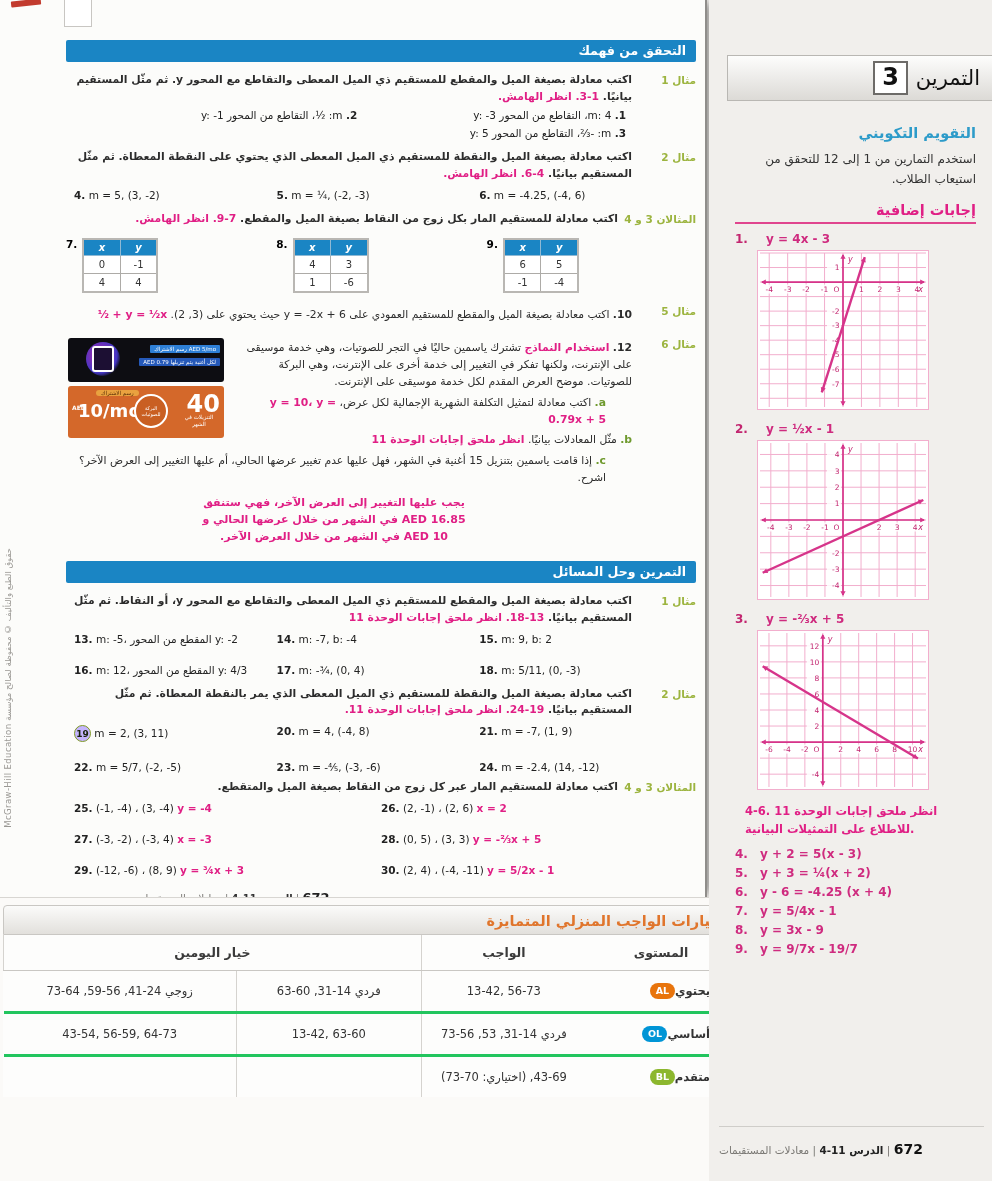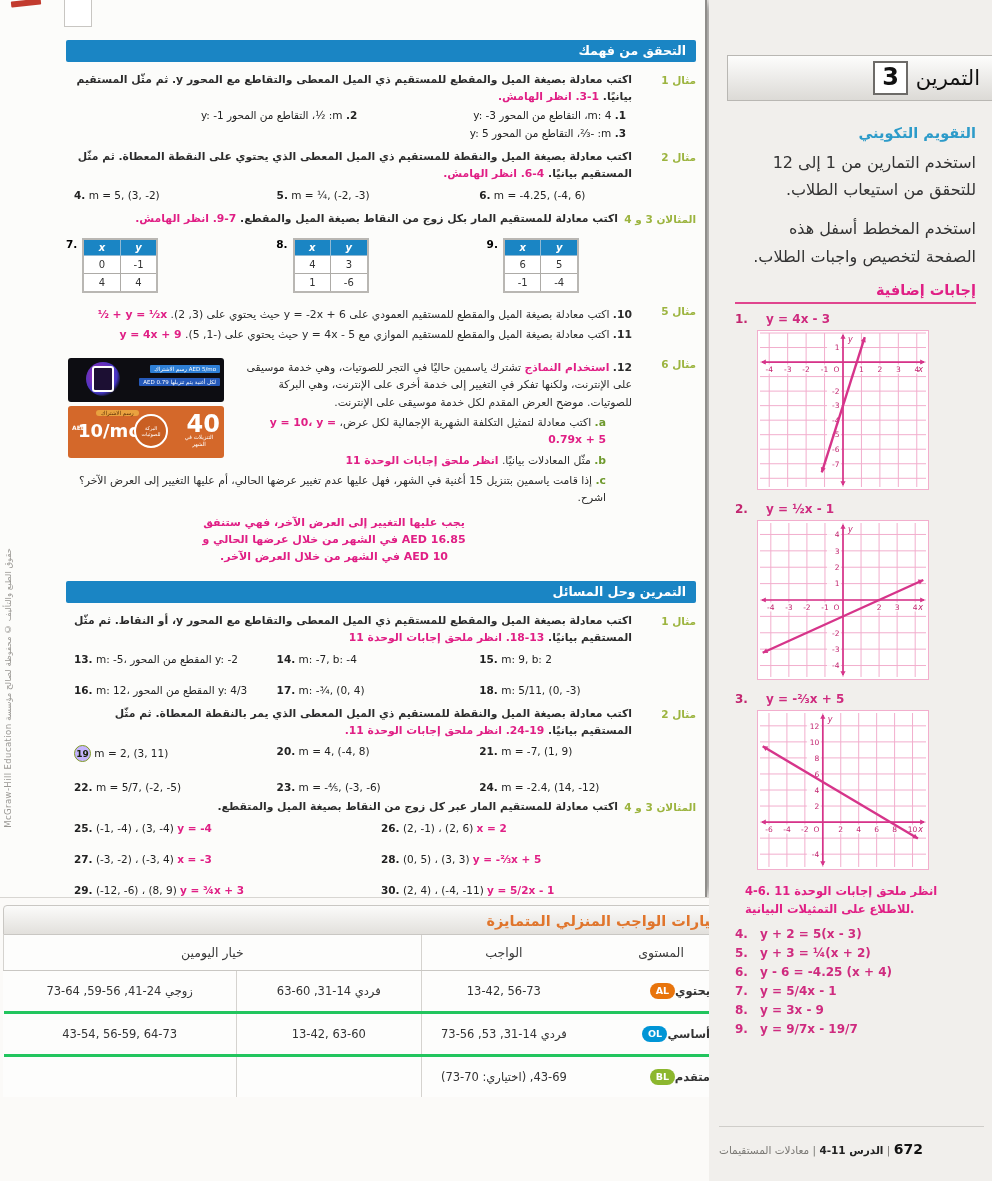--- a/index.html
+++ b/index.html
@@ -78,41 +78,41 @@
   .page-footer b.pg { font-size:13px; color:#222; }
   .page-footer .lsn { font-weight:bold; color:#333; }
 
   
   .bottom { position:absolute; left:0; top:897px; width:737px; height:284px; background:#fbfaf8;
     border-top:1px solid #d8d6d2; }
   .hw-title { margin:7px 3px 0; height:30px; line-height:30px;
     background:linear-gradient(#fbfbfa,#e2e0dc); border:1px solid #c9c7c3; border-radius:4px 4px 0 0;
     color:#e0752c; font-weight:bold; font-size:14.5px; text-align:right; padding:0 12px; direction:rtl; }
   table.hw { width:733px; margin:0 3px; border-collapse:collapse; direction:rtl; background:#fdfdfc; }
-  table.hw th { font-size:12.5px; color:#3a3a3a; padding:10px 6px; border-bottom:1px solid #c9c7c3; font-weight:normal; }
+  table.hw th { font-size:12.5px; color:#3a3a3a; padding:10px 6px; border-bottom:1px solid #c9c7c3; font-weight:bold; }
   table.hw td { font-size:11.5px; color:#333; padding:12px 6px; border-bottom:3px solid #22c55e; text-align:center; }
   table.hw .vline { border-left:1px solid #d5d3cf; }
   .range { direction:ltr; unicode-bidi:isolate; display:inline-block; }
   .badge { display:inline-block; min-width:25px; height:16px; line-height:16px; border-radius:9px;
     color:#fff; font-size:9.5px; font-weight:bold; text-align:center; padding:0 4px; margin-left:5px;
     vertical-align:middle; direction:ltr; }
   .b-al { background:#e8740c; } .b-ol { background:#0095d6; } .b-bl { background:#8cb72e; }
   .level-cell { text-align:right !important; padding-right:26px !important; font-weight:bold; }
 
   
   .sidebar { position:absolute; left:709px; top:0; width:283px; height:1181px; background:#f1efec; }
   .tab3 { margin:55px 0 0 18px; width:265px; height:46px;
     background:linear-gradient(#fdfdfc,#dcdad6); border:1px solid #b9b7b3; border-right:none;
     display:flex; align-items:center; justify-content:flex-end; padding:0 12px; gap:8px; }
   .tab3 .num { border:2px solid #6d6b68; background:#fff; font-size:24px; font-weight:bold;
     line-height:1; padding:2px 7px 4px; color:#111; }
   .tab3 .ttl { font-size:21px; font-weight:normal; color:#111; }
   .side-inner { padding:18px 16px 0 26px; direction:rtl; }
   .h-form { color:#2d9bc9; font-weight:bold; font-size:14.5px; margin:6px 0 8px; }
-  .side-p { font-size:16px; color:#333; line-height:1.7; margin-bottom:12px; }
+  .side-p { font-size:12px; color:#333; line-height:1.7; margin-bottom:12px; }
   .h-ans { color:#e01f85; font-weight:bold; font-size:14.5px; padding-bottom:4px;
     border-bottom:2px solid #e0458e; margin:10px 0 8px; }
   .ga-row { direction:ltr; font-size:12px; color:#cf2b7f; font-weight:bold; margin:6px 0 2px; text-align:left; }
   .ga-row .gn { margin-right:14px; color:#c2256f; }
   .graph-wrap { direction:ltr; margin:4px 0 8px 22px; }
   .note46 { direction:ltr; text-align:left; color:#e01f85; font-weight:bold; font-size:11.5px;
     line-height:1.6; margin:8px 0 8px 10px; }
   .eq-row { direction:ltr; text-align:left; font-size:12px; color:#cf2b7f; font-weight:bold; margin:5px 0; }
   .eq-row .gn { margin-right:12px; }
   .side-footer { position:absolute; left:10px; right:8px; top:1126px; border-top:1px solid #cfcdc9;
@@ -228,25 +228,20 @@
       </div>
     </div>
 
     <div class="ex-row">
       <div class="ex-label">مثال 5</div>
       <div style="flex:1">
         <div class="para">
           <span class="pn">10.</span>
           <span>اكتب معادلة بصيغة الميل والمقطع للمستقيم العمودي على y = -2x + 6 حيث يحتوي على (3, 2).</span>
           <span class="ans">y = ½x + ½</span>
-        </div>
-        <div class="para">
-          <span class="pn">11.</span>
-          <span>اكتب معادلة بصيغة الميل والمقطع للمستقيم الموازي مع y = 4x - 5 حيث يحتوي على (-1, 5).</span>
-          <span class="ans">y = 4x + 9</span>
         </div>
       </div>
     </div>
 
     <div class="ex-row">
       <div class="ex-label">مثال 6</div>
       <div style="flex:1" class="clearfix">
         <div class="ad">
           <div class="ad-top">
             <div class="ad-splash"></div>
@@ -266,21 +261,21 @@
         <div class="para">
           <span class="pn">12.</span>
           <span class="ans">استخدام النماذج</span>
           <span>تشترك ياسمين حاليًا في التجر للصوتيات، وهي خدمة موسيقى على الإنترنت، ولكنها تفكر في التغيير إلى خدمة أخرى على الإنترنت، وهي البركة للصوتيات. موضح العرض المقدم لكل خدمة موسيقى على الإنترنت.</span>
         </div>
         <div class="para" style="margin-right:26px">
           <b style="color:#6f9a2e">a.</b>
           <span>اكتب معادلة لتمثيل التكلفة الشهرية الإجمالية لكل عرض،</span>
           <span class="ans">y = 10، y = 0.79x + 5</span>
         </div>
-        <div class="para" style="margin-right:26px">
+        <div class="para" style="">
           <b style="color:#6f9a2e">b.</b>
           <span>مثّل المعادلات بيانيًا.</span>
           <span class="ans">انظر ملحق إجابات الوحدة 11</span>
         </div>
         <div class="para" style="margin-right:26px">
           <b style="color:#6f9a2e">c.</b>
           <span>إذا قامت ياسمين بتنزيل 15 أغنية في الشهر، فهل عليها عدم تغيير عرضها الحالي، أم عليها التغيير إلى العرض الآخر؟ اشرح.</span>
         </div>
         <div class="c-answer">
           <span class="ans">يجب عليها التغيير إلى العرض الآخر، فهي ستنفق</span><br>
@@ -384,21 +379,20 @@
 </div>
 
 <div class="sidebar">
   <div class="tab3">
     <span class="num">3</span>
     <span class="ttl">التمرين</span>
   </div>
   <div class="side-inner">
     <div class="h-form">التقويم التكويني</div>
     <div class="side-p">استخدم التمارين من 1 إلى 12 للتحقق من استيعاب الطلاب.</div>
-    <div class="side-p">استخدم المخطط أسفل هذه الصفحة لتخصيص واجبات الطلاب.</div>
 
     <div class="h-ans">إجابات إضافية</div>
 
     <div class="ga-row">
       <span class="gn">1.</span>
       <span>y = 4x - 3</span>
     </div>
     <div class="graph-wrap"><svg width="172" height="160" xmlns="http://www.w3.org/2000/svg">
           <rect x="0.5" y="0.5" width="171" height="159" fill="#fff" stroke="#f2aecd"></rect>
           <line x1="12.222222222222221" y1="3" x2="12.222222222222221" y2="157" stroke="#f2aecd" stroke-width="1"></line>

